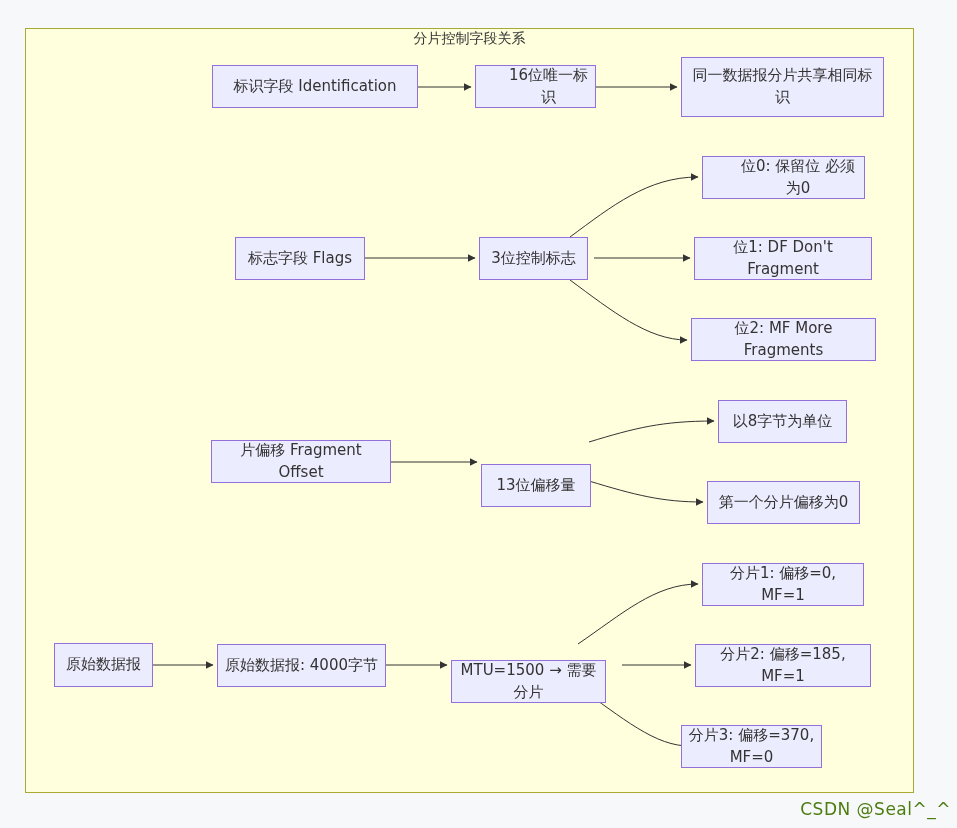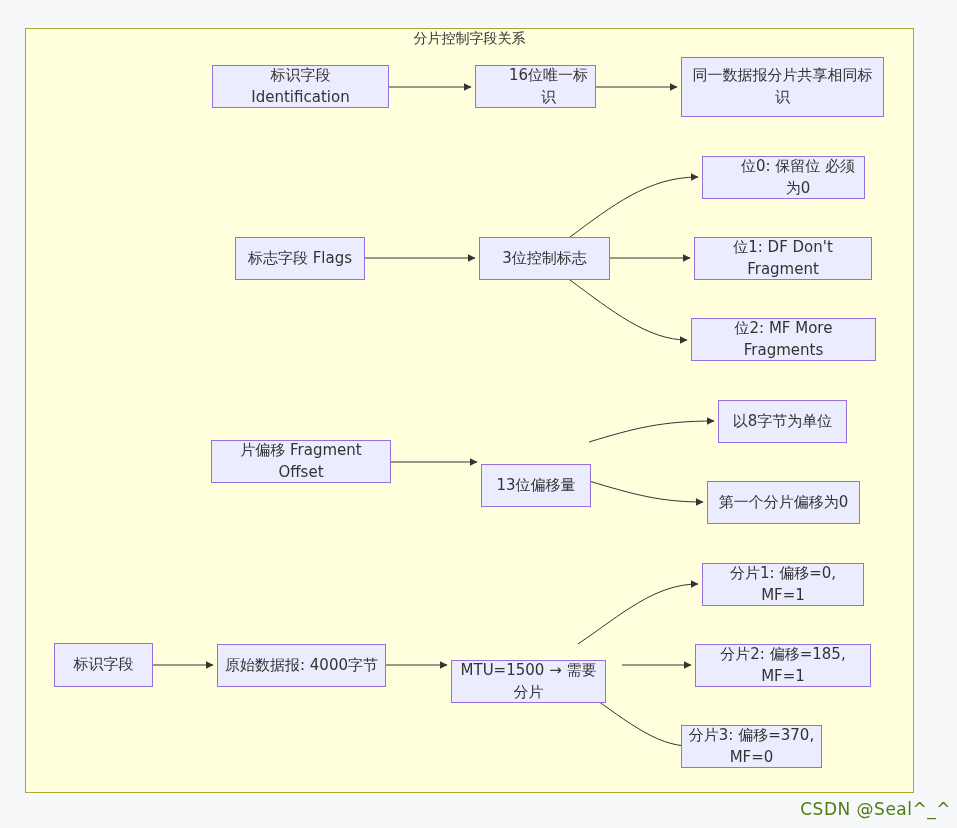--- a/index.html
+++ b/index.html
@@ -80,36 +80,36 @@
     <path class="edge" d="M 589 442 C 635 428 662 421 714 421" marker-end="url(#arrow)"></path>
     <path class="edge" d="M 589 481 C 635 495 662 502 703 502" marker-end="url(#arrow)"></path>
 
     <path class="edge" d="M 153 665 L 213 665" marker-end="url(#arrow)"></path>
     <path class="edge" d="M 386 665 L 447 665" marker-end="url(#arrow)"></path>
     <path class="edge" d="M 578 644 C 622 614 655 584 698 584" marker-end="url(#arrow)"></path>
     <path class="edge" d="M 622 665 L 691 665" marker-end="url(#arrow)"></path>
     <path class="edge" d="M 578 687 C 622 717 655 747 691 746" marker-end="url(#arrow)"></path>
   </svg>
 
-  <div class="node" style="left:212px; top:65px; width:177px; height:43px;">标识字段 Identification</div>
+  <div class="node" style="left:212px; top:65px; width:206px; height:43px;">标识字段 Identification</div>
   <div class="node" style="left:475px; top:65px; width:121px; height:43px;padding-left:32px;">16位唯一标识</div>
   <div class="node" style="left:681px; top:57px; width:203px; height:60px;">同一数据报分片共享相同标识</div>
 
   <div class="node" style="left:235px; top:237px; width:130px; height:43px;">标志字段 Flags</div>
-  <div class="node" style="left:479px; top:237px; width:131px; height:43px;">3位控制标志</div>
+  <div class="node" style="left:479px; top:237px; width:109px; height:43px;">3位控制标志</div>
   <div class="node" style="left:702px; top:156px; width:163px; height:43px;padding-left:35px;">位0: 保留位 必须为0</div>
   <div class="node" style="left:694px; top:237px; width:178px; height:43px;">位1: DF Don't Fragment</div>
   <div class="node" style="left:691px; top:318px; width:185px; height:43px;">位2: MF More Fragments</div>
 
   <div class="node" style="left:211px; top:440px; width:180px; height:43px;">片偏移 Fragment Offset</div>
   <div class="node" style="left:481px; top:464px; width:110px; height:43px;">13位偏移量</div>
   <div class="node" style="left:718px; top:400px; width:129px; height:43px;">以8字节为单位</div>
   <div class="node" style="left:707px; top:481px; width:153px; height:43px;">第一个分片偏移为0</div>
 
-  <div class="node" style="left:54px; top:643px; width:99px; height:44px;">标识字段</div>
+  <div class="node" style="left:54px; top:643px; width:99px; height:44px;">原始数据报</div>
   <div class="node" style="left:217px; top:644px; width:169px; height:43px;">原始数据报: 4000字节</div>
   <div class="node" style="left:451px; top:660px; width:155px; height:43px;">MTU=1500 → 需要分片</div>
   <div class="node" style="left:702px; top:563px; width:162px; height:43px;">分片1: 偏移=0, MF=1</div>
   <div class="node" style="left:695px; top:644px; width:176px; height:43px;">分片2: 偏移=185, MF=1</div>
   <div class="node" style="left:681px; top:725px; width:141px; height:43px;">分片3: 偏移=370, MF=0</div>
 
   <div class="watermark">CSDN @Seal^_^</div>
 </div>
 
 </body></html>

